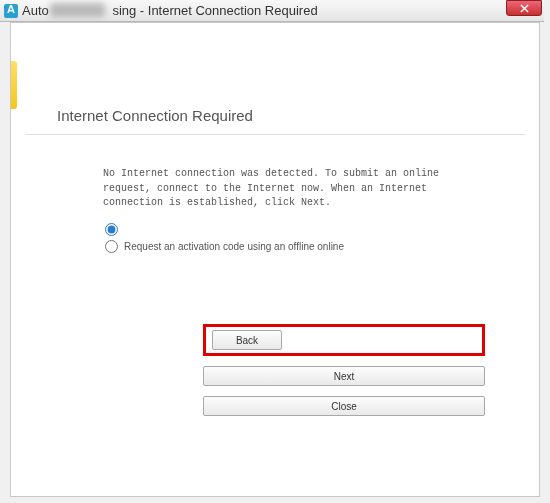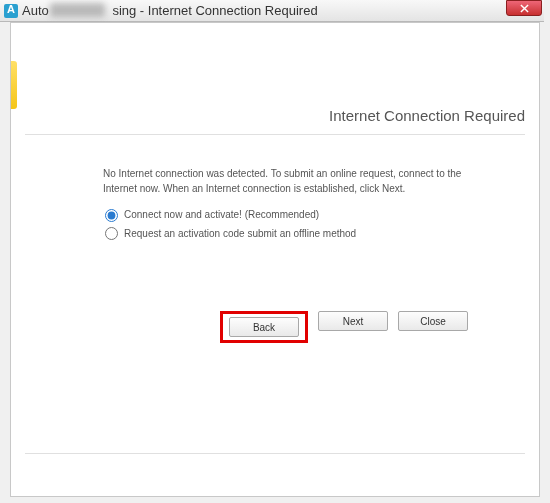--- a/index.html
+++ b/index.html
@@ -84,49 +84,49 @@
   }
   .page {
     padding: 0 14px;
   }
   .top-gap { height: 84px; }
   .heading-row {
     border-bottom: 1px solid #e0e0e0;
     padding-bottom: 10px;
     padding-left: 32px;
     margin-bottom: 32px;
-    text-align: right;
   }
   .heading {
     font-size: 15px;
     color: #555;
     font-weight: 400;
   }
   .body-area {
     padding: 0 40px 0 78px;
     font-size: 10px;
     color: #555;
     line-height: 1.45;
   }
-  .para { margin-bottom: 12px; }
+  .para { margin-bottom: 12px; font-family: Liberation Mono, monospace; }
   .radio-group { margin-top: 6px; margin-bottom: 70px; padding-left: 2px; }
   .radio-row {
     display: flex;
     align-items: center;
     margin: 4px 0;
     gap: 6px;
   }
   .radio-row input { margin: 0; accent-color: #2a7bd0; }
   .radio-row label { font-size: 10px; color: #555; }
   .button-row {
     display: flex;
     gap: 10px;
     justify-content: center;
     margin-left: 100px;
     margin-bottom: 110px;
+    flex-direction: column;
   }
   .btn {
     min-width: 70px;
     height: 20px;
     font-size: 10px;
     background: linear-gradient(#fdfdfd,#e9e9e9);
     border: 1px solid #a8a8a8;
     border-radius: 2px;
     color: #333;
     cursor: pointer;
@@ -174,25 +174,24 @@
     <div class="heading-row">
       <div class="heading">Internet Connection Required</div>
     </div>
 
     <div class="body-area">
       <div class="para">No Internet connection was detected. To submit an online request, connect to the Internet now. When an Internet connection is established, click Next.</div>
 
       <div class="radio-group">
         <div class="radio-row">
           <input type="radio" name="opt" checked="" id="r1" style="">
-          <label for="r1">Connect now and activate! (Recommended)</label>
         </div>
         <div class="radio-row">
           <input type="radio" name="opt" id="r2" style="">
-          <label for="r2">Request an activation code submit an offline method</label>
+          <label for="r2">Request an activation code using an offline online</label>
         </div>
       </div>
 
       <div class="button-row">
         <span class="highlight-box">
           <button class="btn">Back</button>
         </span>
         <button class="btn">Next</button>
         <button class="btn">Close</button>
       </div>

